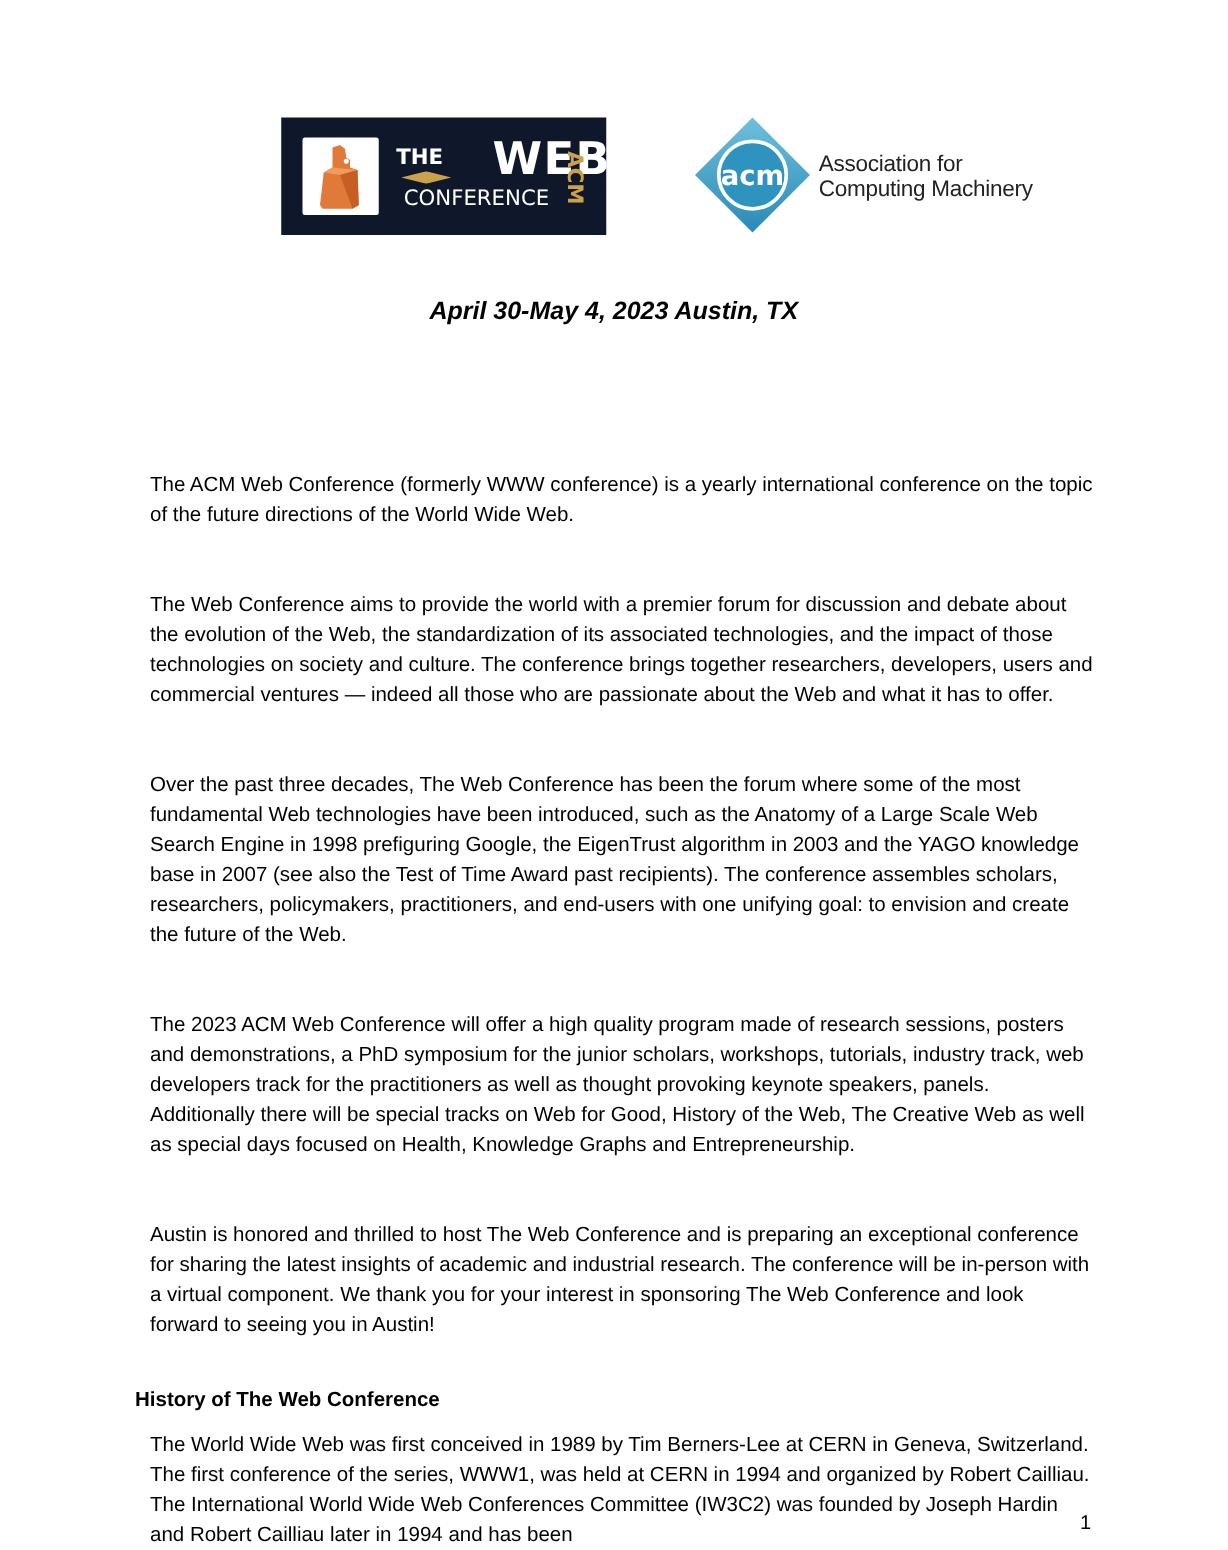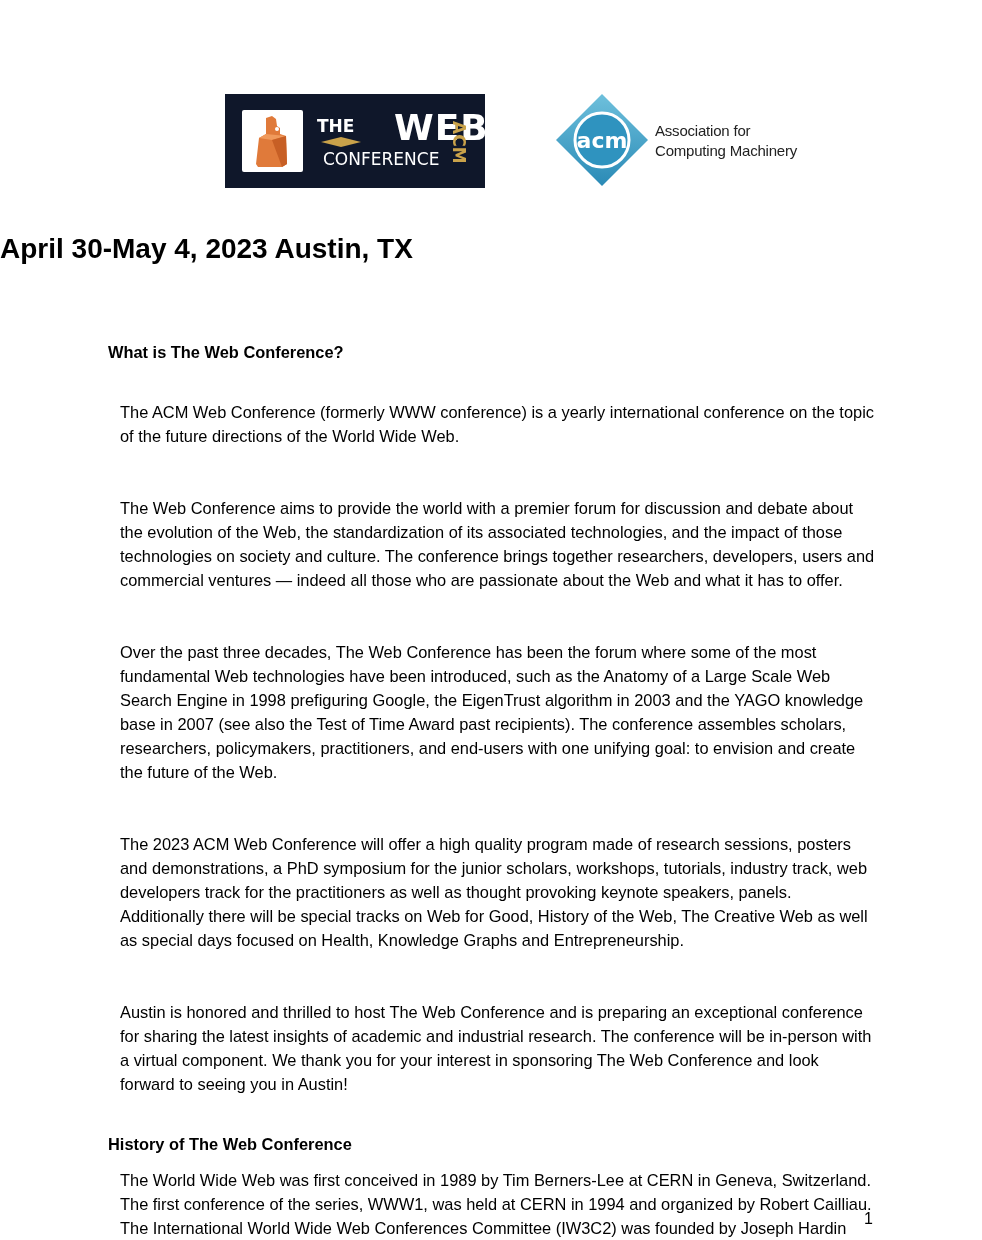--- a/index.html
+++ b/index.html
@@ -107,36 +107,37 @@
     .logo-acm svg {
       position: absolute;
       left: 0;
       top: 0;
     }
     .logo-acm .acm-text {
       position: absolute;
       left: 100px;
       top: 28px;
       font-family: "Liberation Sans", sans-serif;
-      font-size: 15px;
+      font-size: 18px;
       line-height: 20px;
       color: #222222;
       letter-spacing: -0.2px;
     }
 
     
     .title-block {
       position: absolute;
       left: 0;
       top: 232px;
       width: 982px;
-      text-align: left;
-      font-weight: bold;
-      font-size: 28px;
+      text-align: center;
+      font-weight: bold;
+      font-size: 20px;
       line-height: 34px;
+      font-style: italic;
     }
 
     
     .content {
       position: absolute;
       left: 108px;
       top: 340px;
       width: 780px;
       font-size: 16.4px;
       line-height: 24px;
@@ -198,21 +199,20 @@
       <div>Association for</div>
       <div>Computing Machinery</div>
     </div>
   </div>
 
   <div class="title-block">
     <div>April 30-May 4, 2023 Austin, TX</div>
   </div>
 
   <div class="content">
-    <h2>What is The Web Conference?</h2>
     <div class="gap"></div>
     <p>The ACM Web Conference (formerly WWW conference) is a yearly international conference on the topic of the future directions of the World Wide Web.</p>
     <div class="gap"></div>
     <p>The Web Conference aims to provide the world with a premier forum for discussion and debate about the evolution of the Web, the standardization of its associated technologies, and the impact of those technologies on society and culture. The conference brings together researchers, developers, users and commercial ventures — indeed all those who are passionate about the Web and what it has to offer.</p>
     <div class="gap"></div>
     <p>Over the past three decades, The Web Conference has been the forum where some of the most fundamental Web technologies have been introduced, such as the Anatomy of a Large Scale Web Search Engine in 1998 prefiguring Google, the EigenTrust algorithm in 2003 and the YAGO knowledge base in 2007 (see also the Test of Time Award past recipients). The conference assembles scholars, researchers, policymakers, practitioners, and end-users with one unifying goal: to envision and create the future of the Web.</p>
     <div class="gap"></div>
     <p>The 2023 ACM Web Conference will offer a high quality program made of research sessions, posters and demonstrations, a PhD symposium for the junior scholars, workshops, tutorials, industry track, web developers track for the practitioners as well as thought provoking keynote speakers, panels. Additionally there will be special tracks on Web for Good, History of the Web, The Creative Web as well as special days focused on Health, Knowledge Graphs and Entrepreneurship.</p>
     <div class="gap"></div>
     <p>Austin is honored and thrilled to host The Web Conference and is preparing an exceptional conference for sharing the latest insights of academic and industrial research. The conference will be in-person with a virtual component. We thank you for your interest in sponsoring The Web Conference and look forward to seeing you in Austin!</p>

